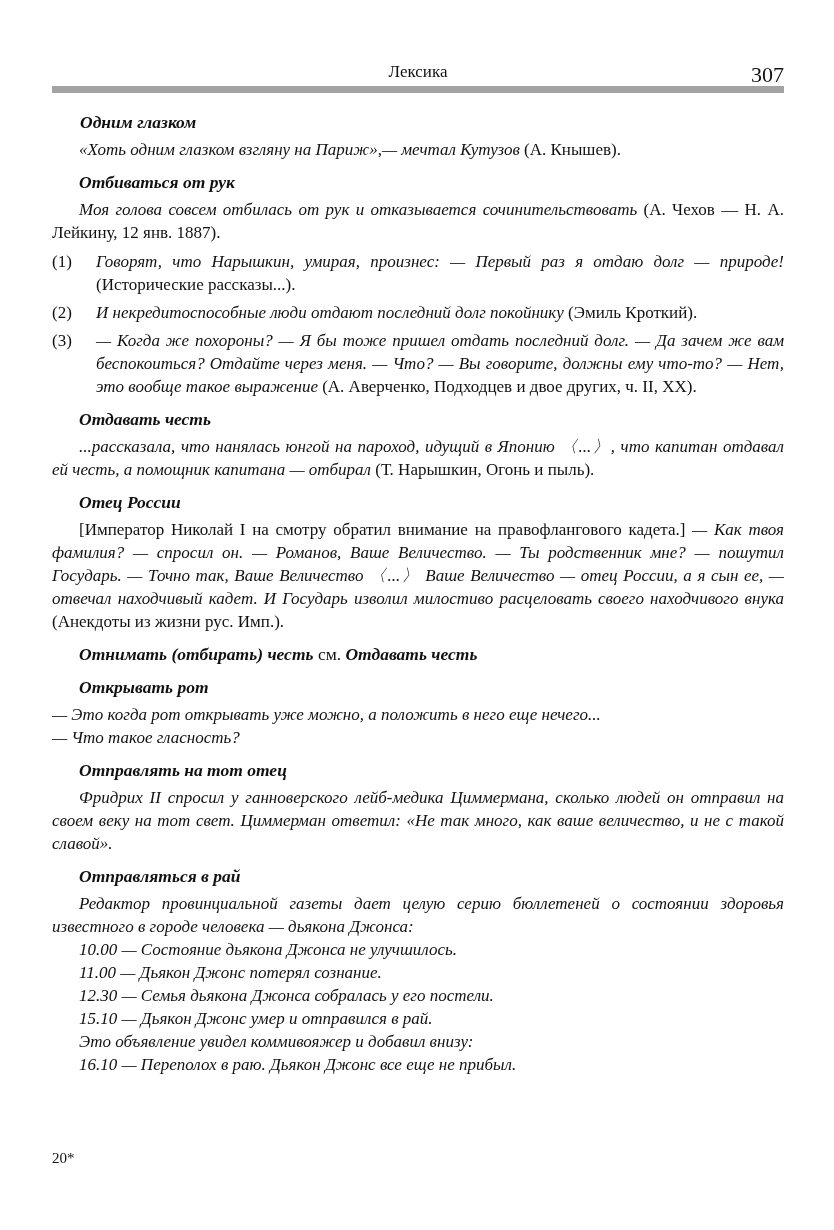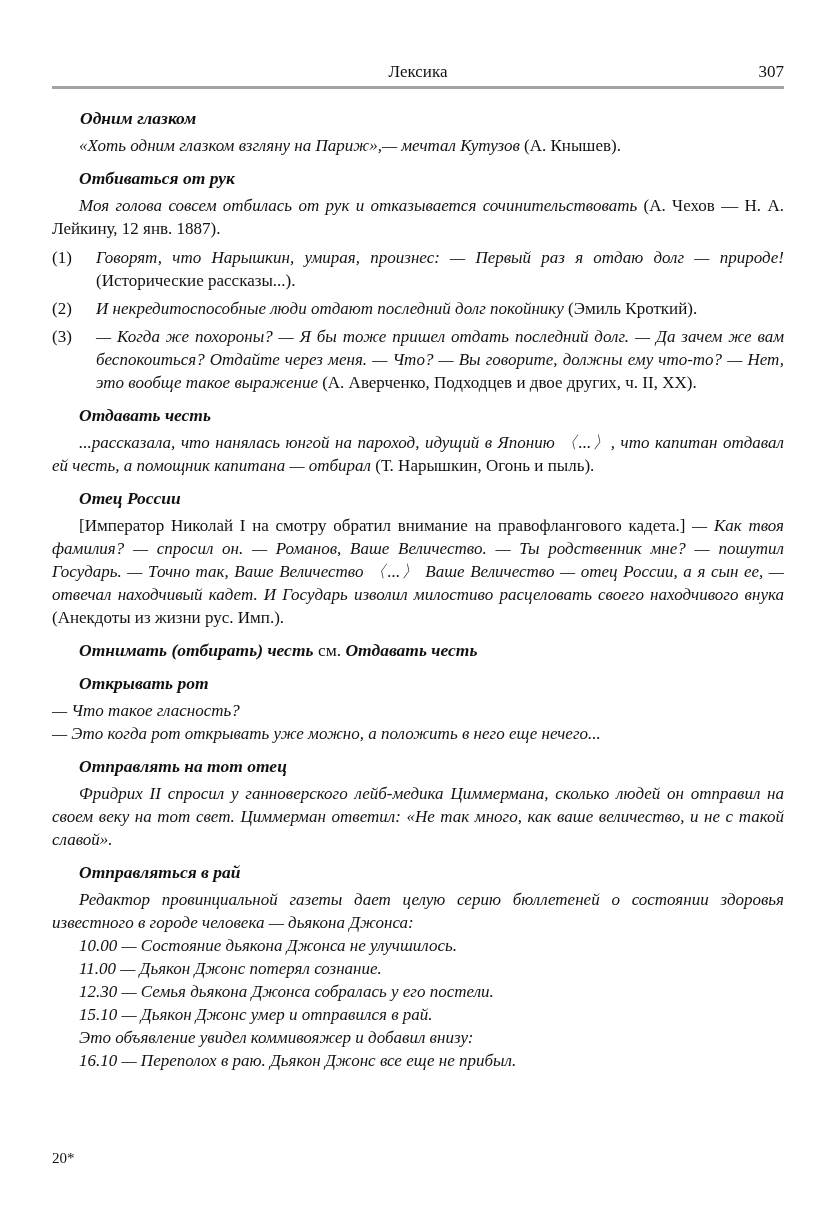--- a/index.html
+++ b/index.html
@@ -4,29 +4,29 @@
 <style>
   html, body { margin: 0; padding: 0; background: #ffffff; }
   body {
     width: 834px; height: 1230px; position: relative; overflow: hidden;
     font-family: "DejaVu Serif", "Liberation Serif", serif;
     color: #111;
   }
   .page { position: absolute; left: 52px; top: 58px; width: 732px; }
   .running-head {
     position: relative; height: 28px;
-    border-bottom: 3px solid #a3a3a3;
+    border-bottom: 7px solid #a3a3a3;
   }
   .running-title {
     position: absolute; left: 0; right: 0; top: 4px; text-align: center;
     font-family: "Liberation Serif", serif; font-size: 17px;
   }
   .page-num {
     position: absolute; right: 0; top: 4px;
-    font-family: "Liberation Serif", serif; font-size: 17px;
+    font-family: "Liberation Serif", serif; font-size: 22px;
   }
   .content { padding-top: 12px; font-family: "Liberation Serif", serif; font-size: 17px; line-height: 23px; }
   .entry-title {
     font-weight: bold; font-style: italic; margin: 10px 0 4px 27px; font-size: 17.5px;
   }
   .entry-title:first-child { margin-top: 6px; margin-left: 28px; }
   .para { margin: 0 0 6px 0; text-align: justify; }
   .indent { text-indent: 27px; }
   .i { font-style: italic; }
   .b { font-weight: normal; }
@@ -72,22 +72,22 @@
     <div class="entry-title">Отдавать честь</div>
     <p class="para indent"><span class="i">...рассказала, что нанялась юнгой на пароход, идущий в Японию 〈...〉, что капитан отдавал ей честь, а помощник капитана — отбирал</span><span> (Т. Нарышкин, Огонь и пыль).</span></p>
 
     <div class="entry-title">Отец России</div>
     <p class="para indent"><span>[Император Николай I на смотру обратил внимание на правофлангового кадета.]</span><span class="i"> — Как твоя фамилия? — спросил он. — Романов, Ваше Величество. — Ты родственник мне? — пошутил Государь. — Точно так, Ваше Величество 〈...〉 Ваше Величество — отец России, а я сын ее, — отвечал находчивый кадет. И Государь изволил милостиво расцеловать своего находчивого внука</span><span> (Анекдоты из жизни рус. Имп.).</span></p>
 
     <div class="entry-title"><span>Отнимать (отбирать) честь</span><span style="font-weight:normal;font-style:normal"> см. </span><span>Отдавать честь</span></div>
 
     <div class="entry-title">Открывать рот</div>
     <div class="i">
+      <div>— Это когда рот открывать уже можно, а положить в него еще нечего...</div>
       <div>— Что такое гласность?</div>
-      <div>— Это когда рот открывать уже можно, а положить в него еще нечего...</div>
     </div>
 
     <div class="entry-title">Отправлять на тот отец</div>
     <p class="para indent i">Фридрих II спросил у ганноверского лейб-медика Циммермана, сколько людей он отправил на своем веку на тот свет. Циммерман ответил: «Не так много, как ваше величество, и не с такой славой».</p>
 
     <div class="entry-title">Отправляться в рай</div>
     <p class="para indent i" style="margin-bottom:0">Редактор провинциальной газеты дает целую серию бюллетеней о состоянии здоровья известного в городе человека — дьякона Джонса:</p>
     <div class="i">
       <div class="line">10.00 — Состояние дьякона Джонса не улучшилось.</div>
       <div class="line">11.00 — Дьякон Джонс потерял сознание.</div>

